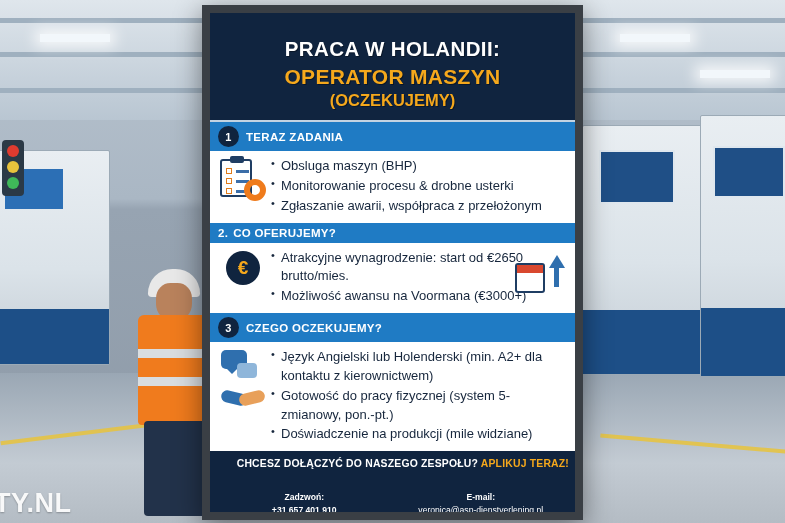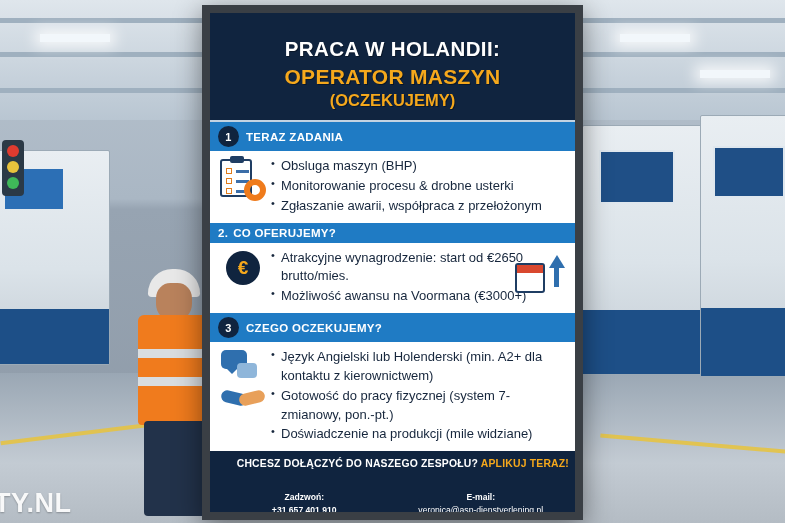--- a/index.html
+++ b/index.html
@@ -483,21 +483,21 @@
           <div class="ic-chat"></div>
           <div class="ic-chat2"></div>
         </div>
         <div class="ic-hands">
           <div class="h1"></div>
           <div class="h2"></div>
         </div>
       </div>
       <ul class="bullets">
         <li>Język Angielski lub Holenderski (min. A2+ dla kontaktu z kierownictwem)</li>
-        <li>Gotowość do pracy fizycznej (system 7-zmianowy, pon.-pt.)</li>
+        <li>Gotowość do pracy fizycznej (system 5-zmianowy, pon.-pt.)</li>
         <li>Doświadczenie na produkcji (mile widziane)</li>
       </ul>
     </div>
 
     <div class="foot">
       <div class="foot-cta">
         <span>CHCESZ DOŁĄCZYĆ DO NASZEGO ZESPOŁU?</span>
         <span class="hl">APLIKUJ TERAZ!</span>
       </div>
       <div class="foot-cols">

